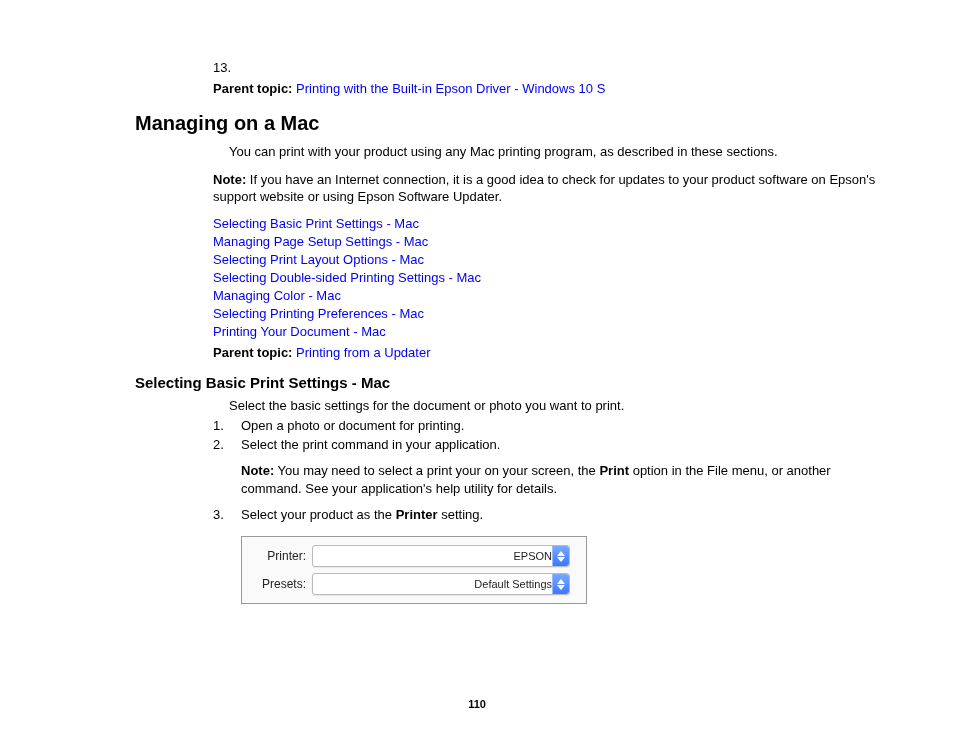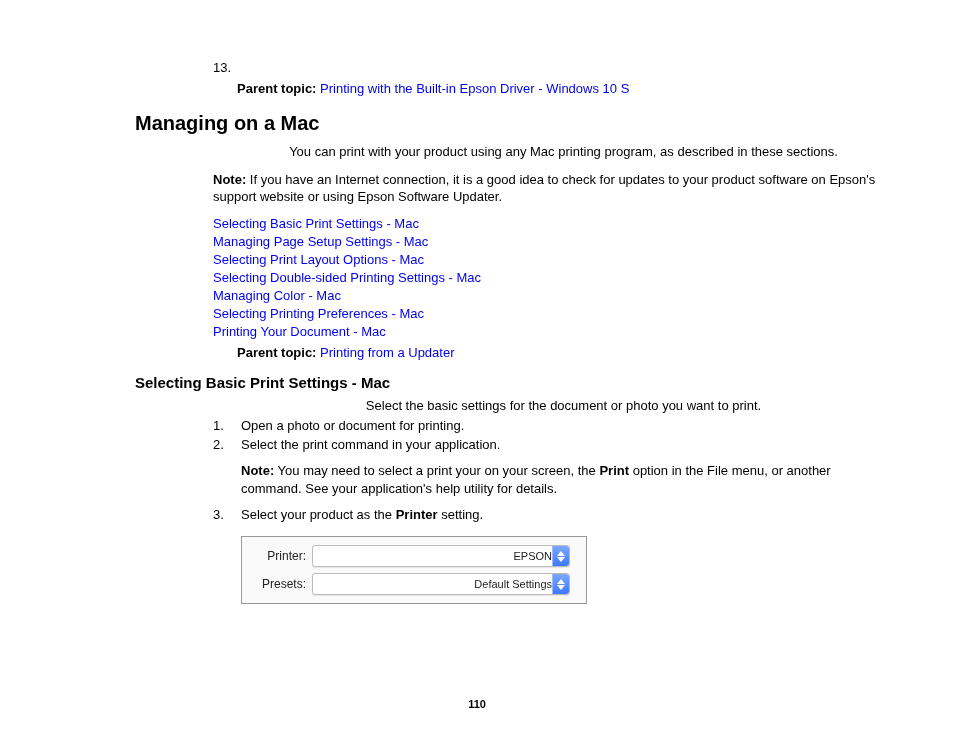--- a/index.html
+++ b/index.html
@@ -50,21 +50,20 @@
   .links-block a {
     display: block;
     margin-bottom: 3px;
   }
   .note-block {
     margin: 10px 0;
     line-height: 1.35;
   }
   .parent-topic {
     margin-top: 6px;
-    margin-left: 24px;
   }
   .nested-note {
     margin-left: 28px;
     margin-top: 10px;
     margin-bottom: 10px;
     line-height: 1.35;
     width: 630px;
   }
   .settings-panel {
     margin-left: 28px;
@@ -121,21 +120,21 @@
   .dropdown-arrows svg { display: block; }
   .page-number {
     position: absolute;
     bottom: 28px;
     left: 0;
     right: 0;
     text-align: center;
     font-size: 11px;
     font-weight: bold;
   }
-  p { margin: 4px 16px; line-height: 1.35; text-align: center; }
+  p { margin: 4px 16px; line-height: 1.35; }
 </style>
 </head>
 <body>
 
 <div class="page">
 
   <div class="content-indent">
     <ol class="numbered">
       <li>
         <span class="num">13.</span>

